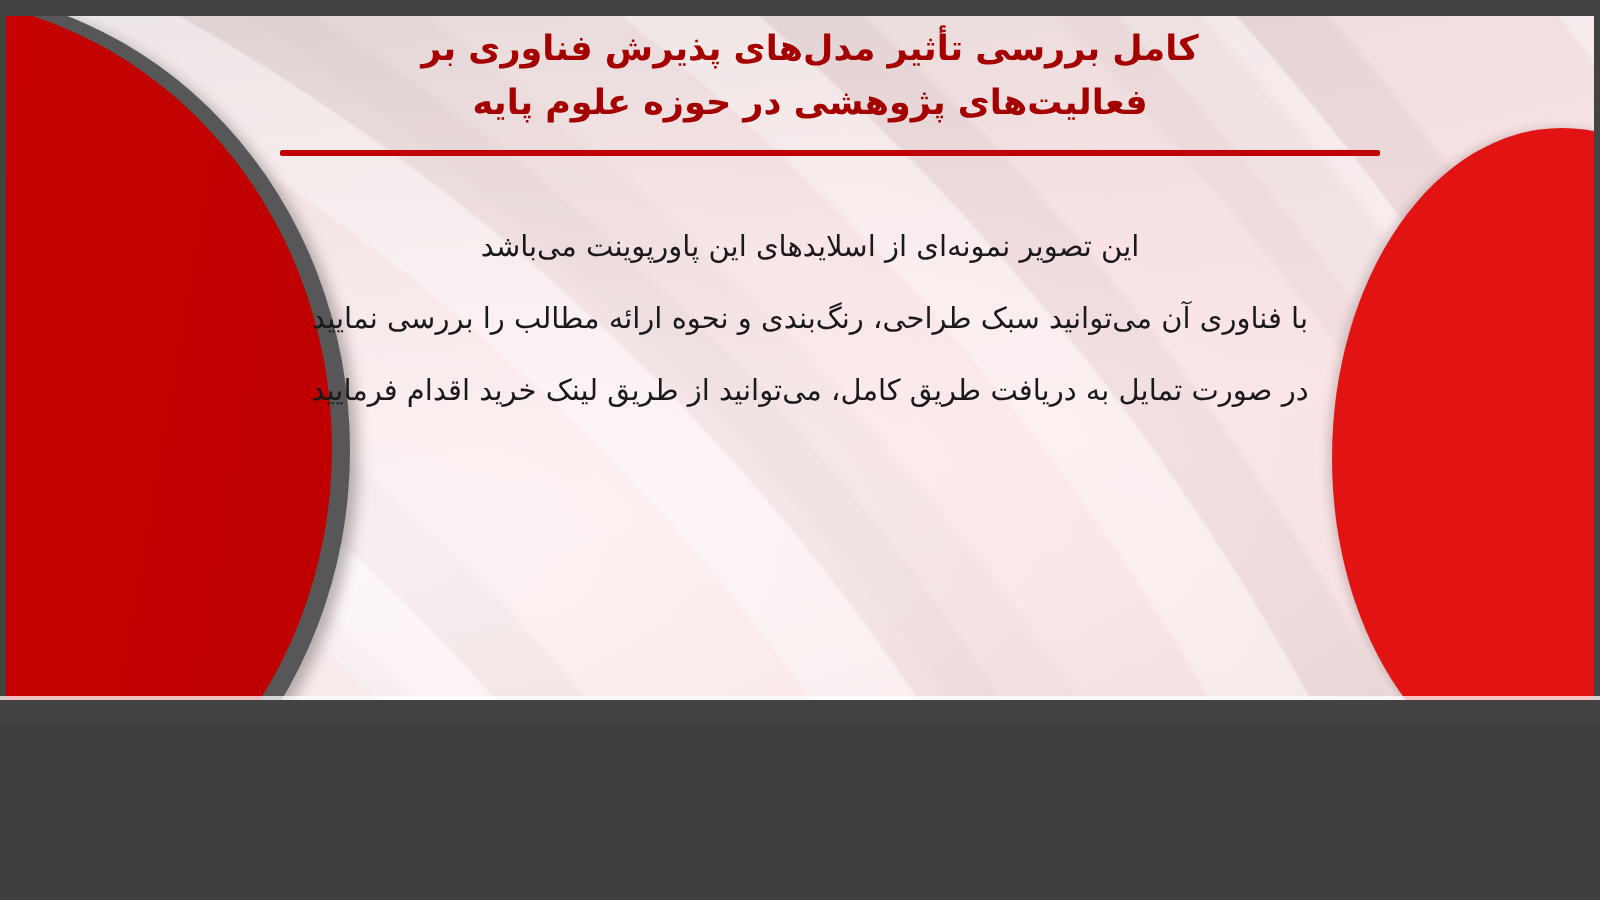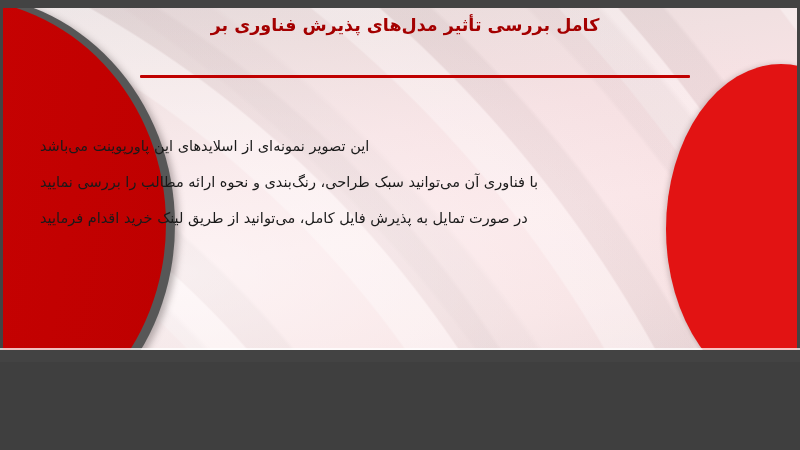--- a/index.html
+++ b/index.html
@@ -197,24 +197,24 @@
     top: 75px;
     width: 550px;
     height: 3px;
     background: #c00000;
     border-radius: 1px;
   }
 
   .body-block {
     position: absolute;
     right: 30px;
-    top: 128px;
+    top: 106px;
     width: 730px;
     direction: rtl;
-    text-align: left;
+    text-align: center;
   }
   .body-line {
     color: #1a1a1a;
     font-size: 14.5px;
     font-weight: normal;
     line-height: 36px;
     white-space: nowrap;
   }
 </style>
 </head>
@@ -239,24 +239,25 @@
   <div class="bar bar-top"></div>
   <div class="bar bar-bottom"></div>
   <div class="bar bar-left"></div>
   <div class="bar bar-right"></div>
   <div class="hairline-bottom"></div>
 
   <div class="content">
 
     <div class="title-block">
       <div class="title-line">کامل بررسی تأثیر مدل‌های پذیرش فناوری بر</div>
+      <div class="title-line">فعالیت‌های پژوهشی در حوزه علوم پایه</div>
     </div>
 
     <div class="title-rule"></div>
 
     <div class="body-block">
       <div class="body-line">این تصویر نمونه‌ای از اسلایدهای این پاورپوینت می‌باشد</div>
       <div class="body-line">با فناوری آن می‌توانید سبک طراحی، رنگ‌بندی و نحوه ارائه مطالب را بررسی نمایید</div>
-      <div class="body-line">در صورت تمایل به پذیرش فایل کامل، می‌توانید از طریق لینک خرید اقدام فرمایید</div>
+      <div class="body-line">در صورت تمایل به دریافت طریق کامل، می‌توانید از طریق لینک خرید اقدام فرمایید</div>
     </div>
 
   </div>
 </div>
 
 </body></html>

